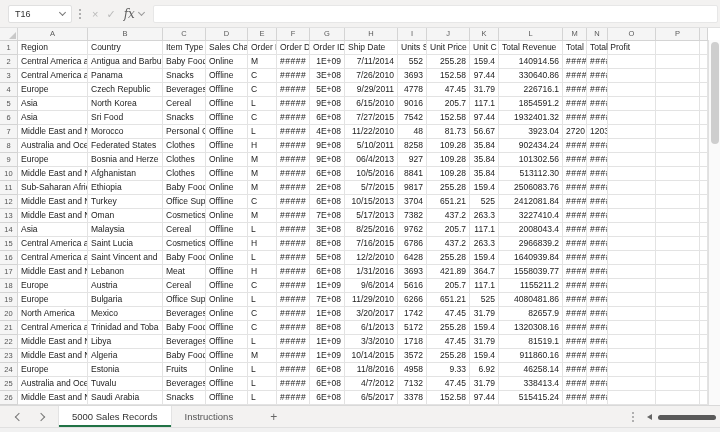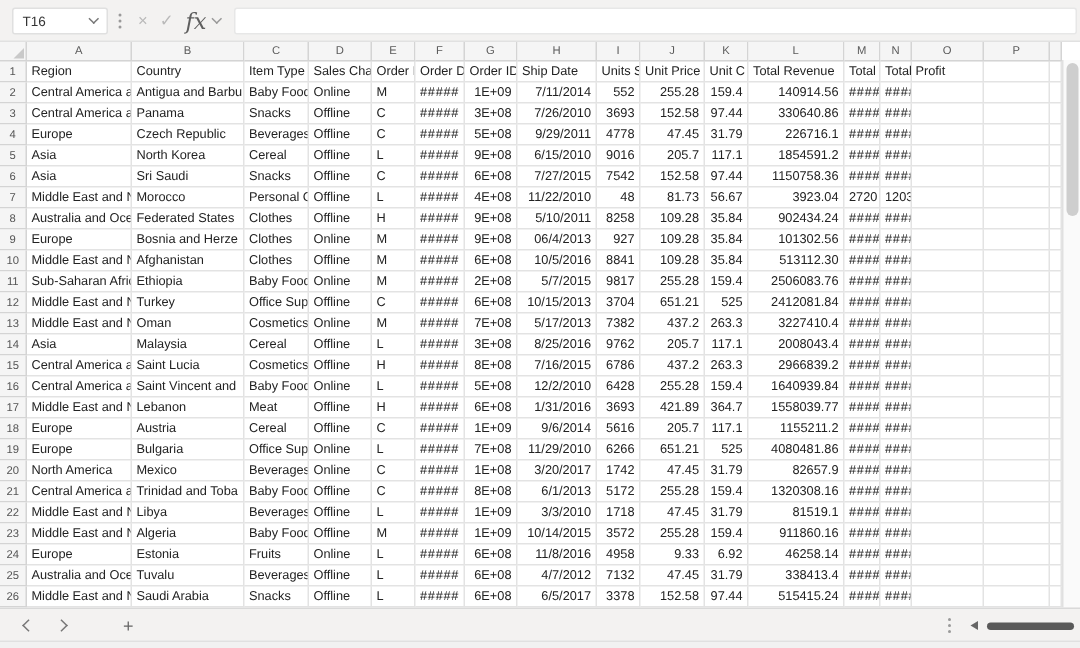--- a/index.html
+++ b/index.html
@@ -22,21 +22,21 @@
     display:flex;align-items:center;}
   .namebox input{flex:1;min-width:0;border:none;outline:none;background:transparent;
     font-family:inherit;font-size:9px;color:#333;padding-left:6px;}
   .chev{width:5px;height:5px;border-right:1px solid #777;border-bottom:1px solid #777;
     transform:rotate(45deg);margin:-2px 6px 0 2px;flex:none;}
   .vdots{display:flex;flex-direction:column;gap:2px;margin:0 7px;}
   .vdots i{width:2px;height:2px;border-radius:50%;background:#9a9a9a;display:block;}
   .fbtn{border:none;background:transparent;font-size:11px;line-height:18px;color:#b9b9b9;
     padding:0 4px;cursor:default;}
   .fbtn.fx{font-family:"DejaVu Serif","Liberation Serif",serif;font-style:italic;
-    font-size:15px;color:#5f5f5f;}
+    font-size:12px;color:#5f5f5f;}
   .fchev{width:5px;height:5px;border-right:1px solid #999;border-bottom:1px solid #999;
     transform:rotate(45deg);margin:-2px 4px 0 0;}
   .fml{flex:1;height:18px;background:#fff;border:1px solid #e7e7e7;border-radius:2px;margin-left:5px;}
   .fml input{width:100%;height:100%;border:none;outline:none;background:transparent;
     font-size:9px;padding:0 6px;color:#333;}
 
   
   .gridwrap{position:absolute;top:28px;left:0;width:708px;height:377px;overflow:hidden;background:#fff;}
   table{border-collapse:separate;border-spacing:0;table-layout:fixed;width:708px;}
   th,td{overflow:hidden;white-space:nowrap;font-weight:normal;}
@@ -247,31 +247,31 @@
             <td class="r">1854591.2</td>
             <td class="c">####</td>
             <td class="c">####</td>
             <td class="l"></td>
             <td class="l"></td>
             <td class="l"></td>
           </tr>
           <tr>
             <th class="rowh">6</th>
             <td class="l">Asia</td>
-            <td class="l">Sri Saudi</td>
+            <td class="l">Sri Food</td>
             <td class="l">Snacks</td>
             <td class="l">Offline</td>
             <td class="l">C</td>
             <td class="c">#####</td>
             <td class="r">6E+08</td>
             <td class="r">7/27/2015</td>
             <td class="r">7542</td>
             <td class="r">152.58</td>
             <td class="r">97.44</td>
-            <td class="r">1150758.36</td>
+            <td class="r">1932401.32</td>
             <td class="c">####</td>
             <td class="c">####</td>
             <td class="l"></td>
             <td class="l"></td>
             <td class="l"></td>
           </tr>
           <tr>
             <th class="rowh">7</th>
             <td class="l">Middle East and N</td>
             <td class="l">Morocco</td>
@@ -676,20 +676,26 @@
   </div>
 
   <div class="vscroll">
     <div class="vthumb"></div>
   </div>
 
   <div class="tabbar">
     <div class="navchevs">
       <span class="nchev left"></span>
       <span class="nchev right"></span>
+    </div>
+    <div class="tab active">
+      <span>5000 Sales Records</span>
+    </div>
+    <div class="tab">
+      <span>Instructions</span>
     </div>
     <div class="addsheet">+</div>
     <div class="hscroll">
       <span class="vdots">
           <i></i>
           <i></i>
           <i></i>
         </span>
       <span class="harrow"></span>
       <span class="hthumb"></span>

